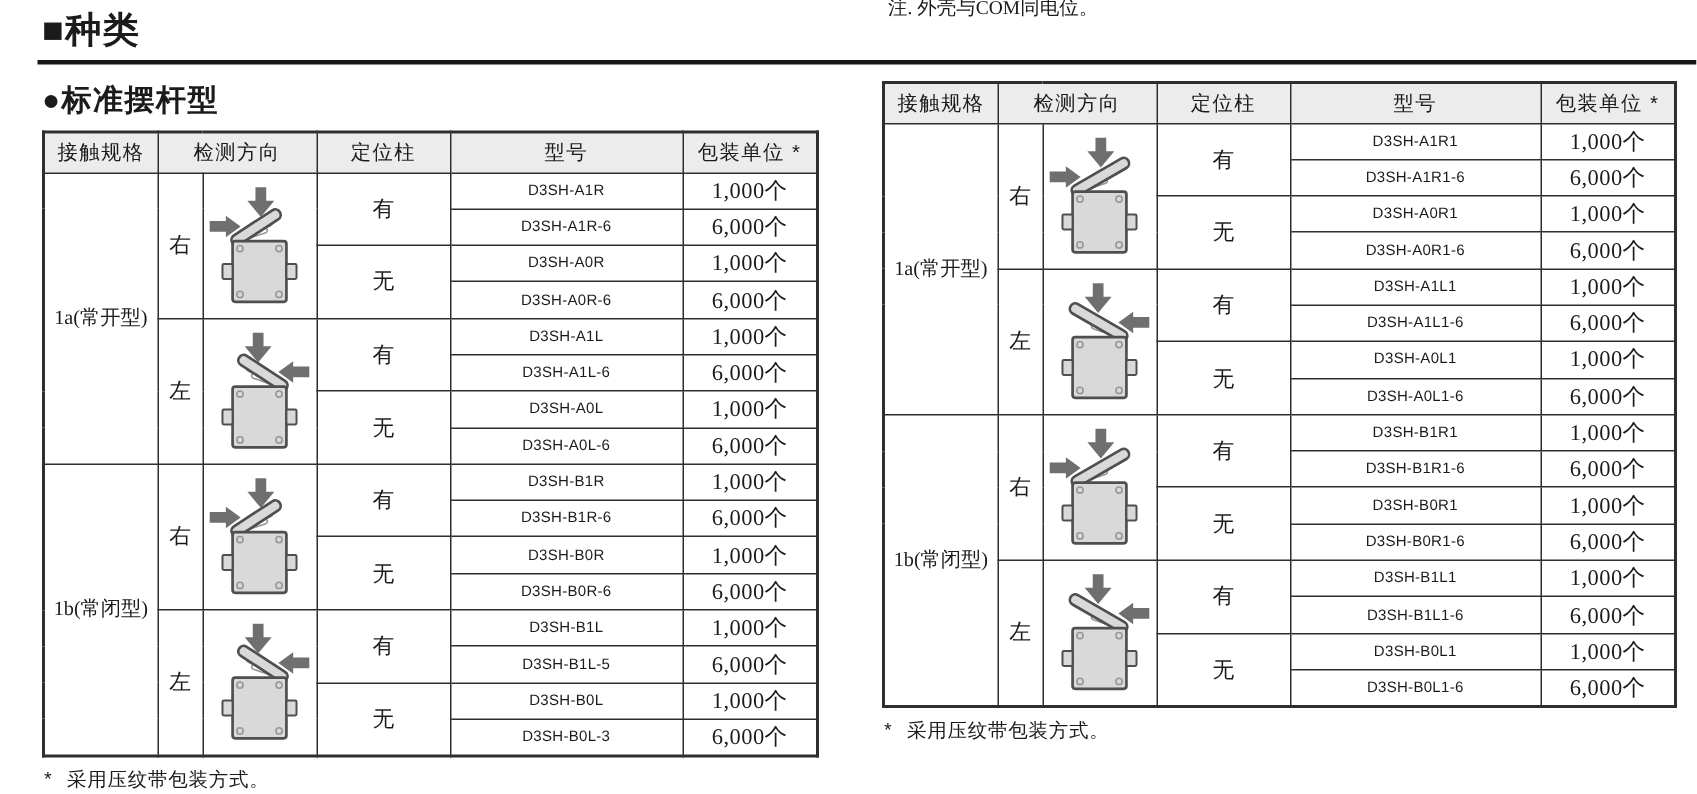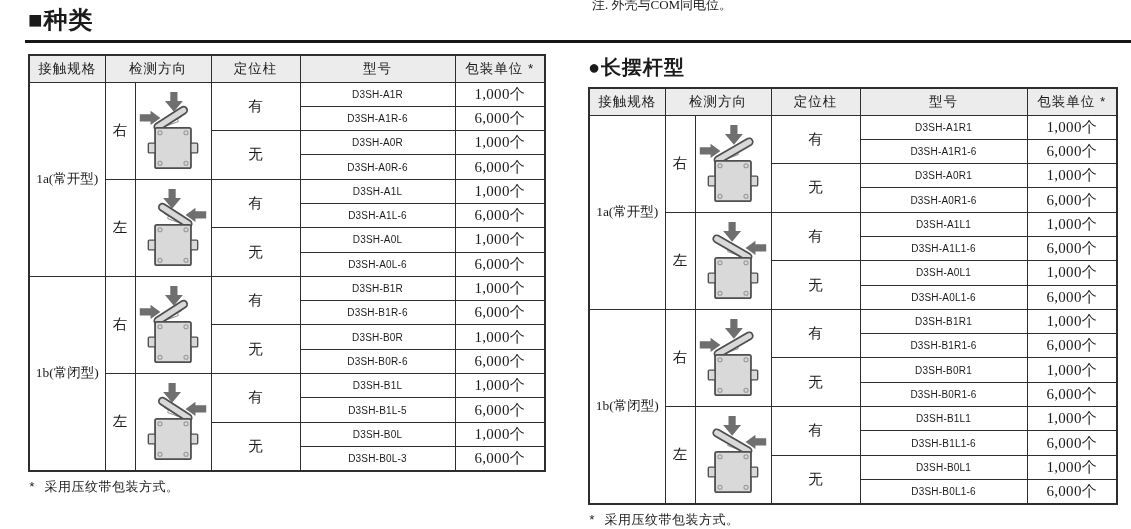--- a/index.html
+++ b/index.html
@@ -41,20 +41,21 @@
 </style>
 </head>
 <body>
 
 <div class="page">
   <h1 class="page-title">■种类</h1>
   <div class="top-note">注. 外壳与COM同电位。</div>
   <div class="rule"></div>
 
   <section class="table-block t0">
+    <h2 class="sec-title">●标准摆杆型</h2>
     <table class="spec">
       <colgroup>
         <col style="width:76px">
           <col style="width:30px">
           <col style="width:76px">
         <col style="width:89px">
           <col style="width:155px">
           <col style="width:90px">
       </colgroup>
       <thead>
@@ -244,21 +245,20 @@
           <tr>
             <td class="model">D3SH-B0L-3</td>
             <td class="qty">6,000个</td>
           </tr>
         </tbody>
     </table>
     <div class="footnote">* 采用压纹带包装方式。</div>
   </section>
 
   <section class="table-block t1">
-    <h2 class="sec-title">●长摆杆型</h2>
     <table class="spec">
       <colgroup>
         <col style="width:76px">
           <col style="width:30px">
           <col style="width:76px">
         <col style="width:89px">
           <col style="width:167px">
           <col style="width:90px">
       </colgroup>
       <thead>

